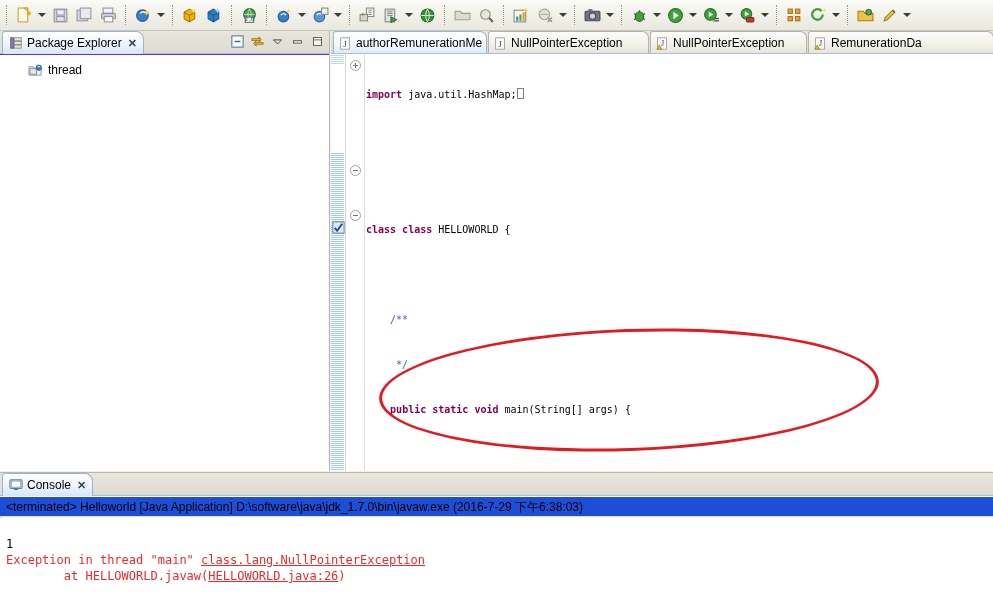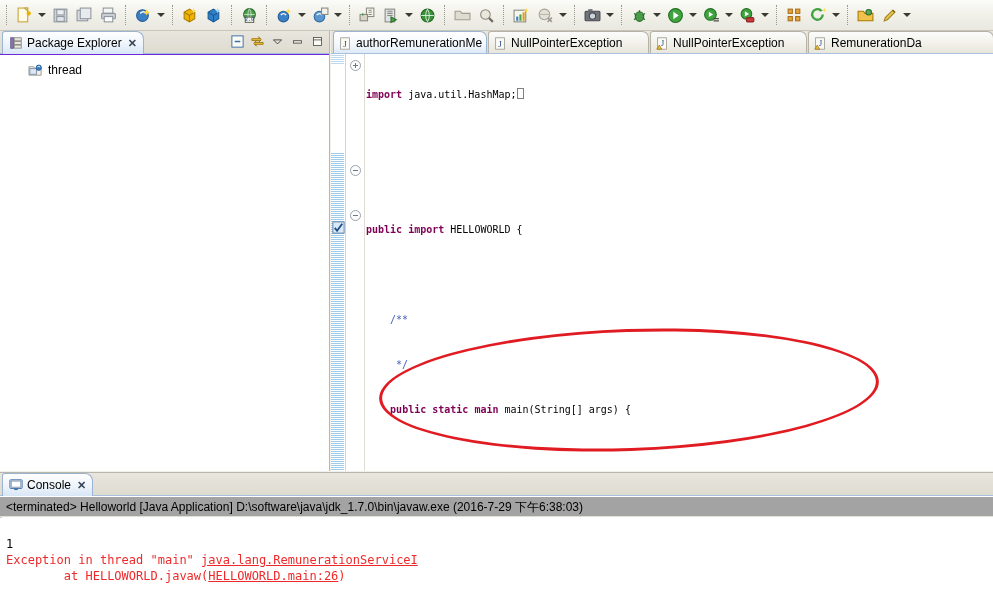--- a/index.html
+++ b/index.html
@@ -238,21 +238,21 @@
     position: relative;
     height: 23px;
     background: linear-gradient(to bottom, #e8e6dd, #dedbd0);
     border-bottom: 1px solid #a8c0de;
   }
   #cs-header {
     position: absolute; left: 0; top: 24px;
     width: 100%; height: 20px;
     font-size: 12px;
     padding: 2px 0 0 6px;
-    background: #a3a3a3;
+    background: #1d4ed8;
     border-bottom: 1px solid #e2e0d6;
   }
   #cs-body {
     position: absolute; left: 0; top: 45px;
     right: 0; bottom: 0;
     background: #ffffff;
     font-family: "DejaVu Sans Mono", "Liberation Mono", monospace;
     font-size: 12px;
     line-height: 16px;
     padding: 2px 0 0 6px;
@@ -639,25 +639,25 @@
       <div id="fold-col">
         <div class="fold plus" style="top:6px;"></div>
         <div class="fold" style="top:111px;"></div>
         <div class="fold" style="top:156px;"></div>
       </div>
 
       <div id="code-area">
         <div class="cl"><span class="kw">import</span> java.util.HashMap;<span class="caret-box"></span></div>
         <div class="cl"> </div>
         <div class="cl"> </div>
-        <div class="cl"><span class="kw">public import</span> HELLOWORLD {</div>
+        <div class="cl"><span class="kw">class class</span> HELLOWORLD {</div>
         <div class="cl"> </div>
         <div class="cl"><span class="jdoc">    /**</span></div>
         <div class="cl"><span class="jdoc">     */</span></div>
-        <div class="cl">    <span class="kw">public static main</span> main(String[] args) {</div>
+        <div class="cl">    <span class="kw">public static void</span> main(String[] args) {</div>
         
         
         
         
         
         
         
         
         
         
@@ -687,18 +687,18 @@
             </svg>
         </span>
         <span class="vt-label">Console</span>
         <span class="vt-close">✕</span>
       </div>
     </div>
     <div id="cs-left-border"></div>
     <div id="cs-header">&lt;terminated&gt; Helloworld [Java Application] D:\software\java\jdk_1.7.0\bin\javaw.exe (2016-7-29 下午6:38:03)</div>
     <div id="cs-body">
 <span class="out-black">1</span>
-<span class="out-err"><span>Exception in thread "main" </span><u>java.lang.RemunerationServiceI</u></span>
-<span class="out-err"><span>	at HELLOWORLD.javaw(</span><u>HELLOWORLD.main:26</u><span>)</span></span>
+<span class="out-err"><span>Exception in thread "main" </span><u>class.lang.NullPointerException</u></span>
+<span class="out-err"><span>	at HELLOWORLD.javaw(</span><u>HELLOWORLD.java:26</u><span>)</span></span>
     </div>
   </div>
 
 </div>
 
 </body></html>

